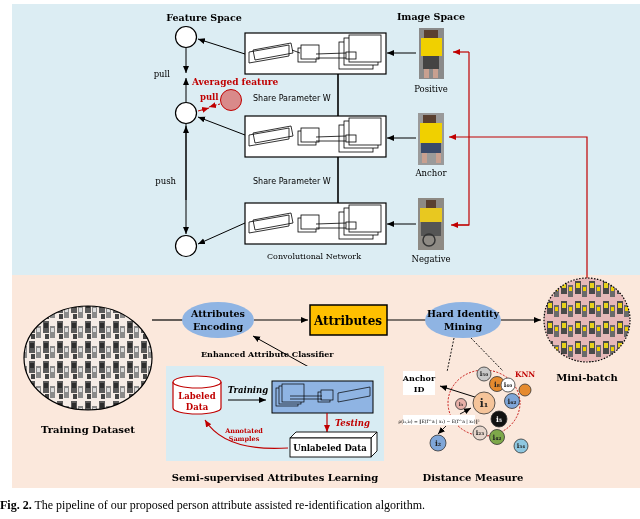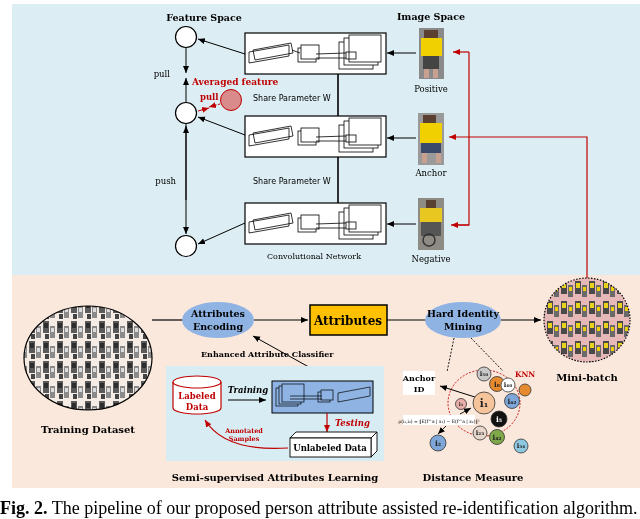--- a/index.html
+++ b/index.html
@@ -1,18 +1,18 @@
 <!DOCTYPE html>
 <html><head>
 <meta charset="utf-8">
 <style>
   html, body { margin: 0; padding: 0; background: #ffffff; }
   body { width: 640px; height: 519px; position: relative; overflow: hidden; font-family: "DejaVu Serif", serif; }
   #diagram { position: absolute; left: 0; top: 0; width: 640px; height: 519px; }
-  .caption { position: absolute; left: 0; top: 498px; width: 640px; height: 21px; font-family: "Liberation Serif", serif; font-size: 18px; color: #000; white-space: nowrap; }
+  .caption { position: absolute; left: 0; top: 498px; width: 640px; height: 21px; font-family: "Liberation Serif", serif; font-size: 12px; color: #000; white-space: nowrap; }
   .caption b { font-weight: bold; }
 </style>
 </head>
 <body>
 
 <svg id="diagram" viewBox="0 0 640 519" xmlns="http://www.w3.org/2000/svg">
   <defs>
     <marker id="arrBlack" markerWidth="8" markerHeight="8" refX="7" refY="4" orient="auto" markerUnits="userSpaceOnUse">
       <path d="M0,1 L7,4 L0,7 z" fill="#000"></path>
     </marker>

